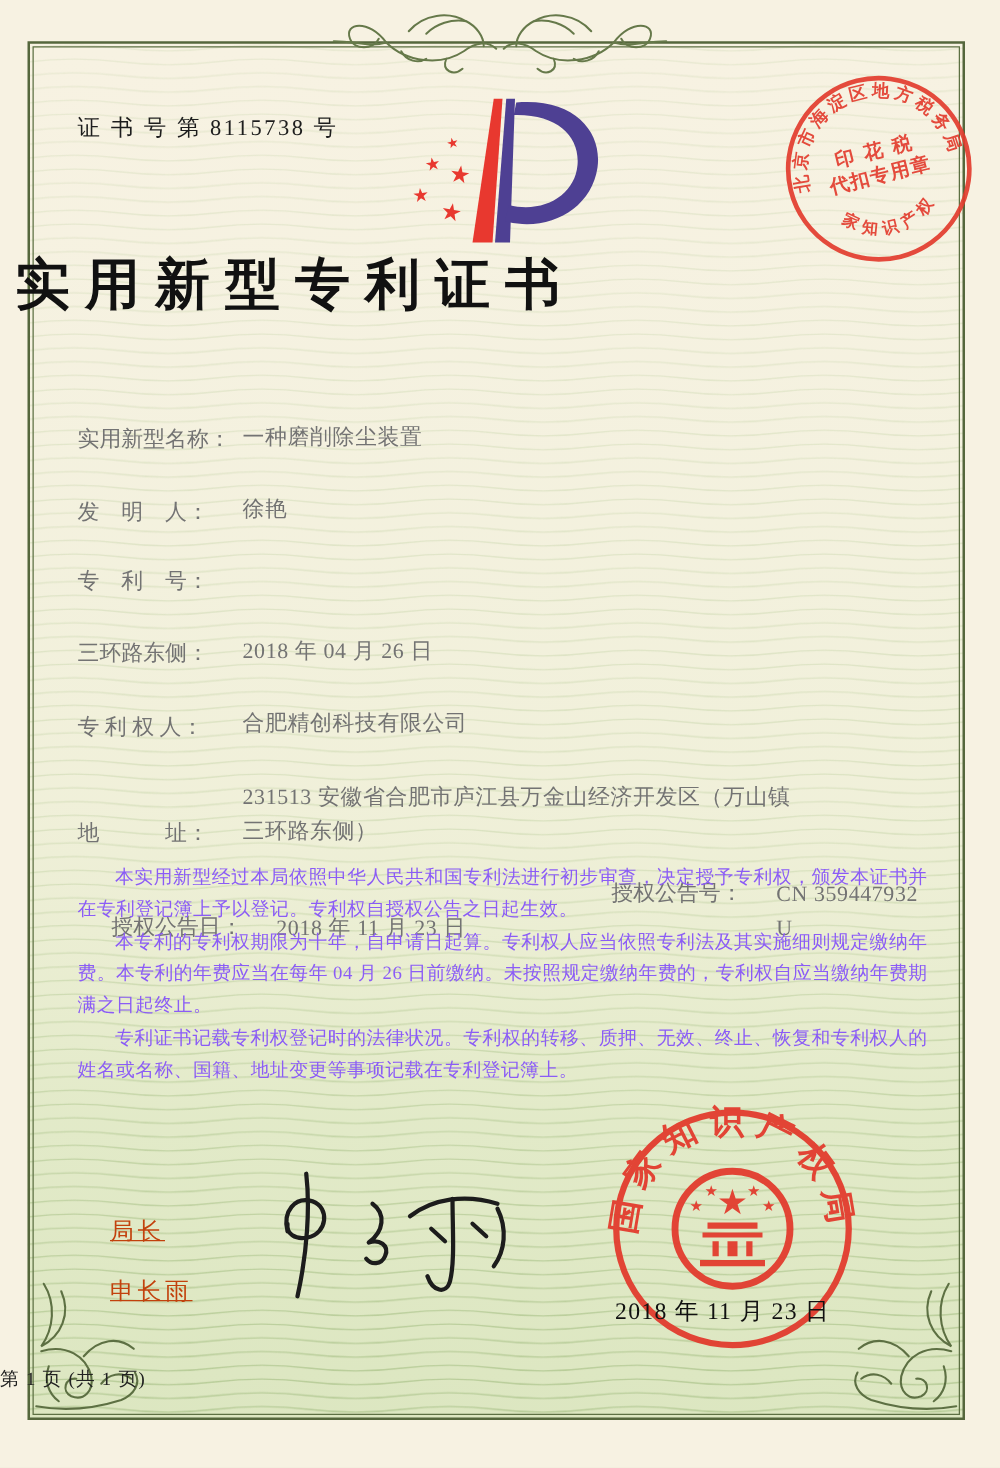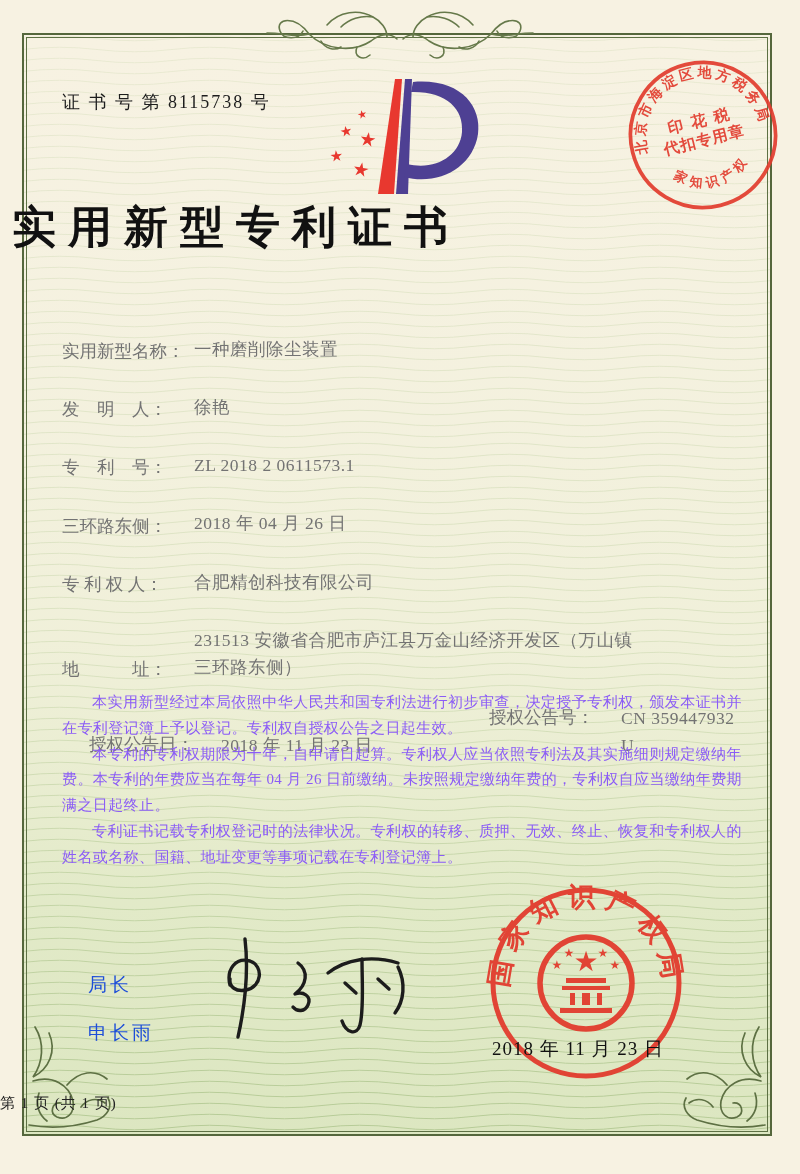--- a/index.html
+++ b/index.html
@@ -38,21 +38,21 @@
   .frow .lab { flex:0 0 132px; white-space:nowrap; }
   .frow .val { white-space:pre-line; letter-spacing:0.5px; line-height:1.55; }
   .frow-split { display:flex; }
   .frow-split .half-l { flex:0 0 400px; display:flex;margin-left:27px; }
   .frow-split .half-r { display:flex; }
   .body-text { position:absolute; left:62px; right:58px; top:690px; z-index:3; }
   .body-text p {
     font-size:15px; line-height:1.72; color:#8b5cf6; letter-spacing:0.4px;
     text-indent:2em; text-align:justify;
   }
-  .signer { position:absolute; left:88px; top:972px; z-index:3; font-size:19px; color:#1d4ed8; }
+  .signer { position:absolute; left:88px; top:972px; z-index:3; font-size:19px; color:#c2410c;text-decoration:underline; }
   .signer .sline { margin-bottom:22px; letter-spacing:3px; }
   .signature-svg { position:absolute; left:200px; top:933px; z-index:3; }
   .stamp-tr { position:absolute; left:615px; top:47px; z-index:4; }
   .seal-bottom { position:absolute; left:476px; top:876px; z-index:4; }
   .seal-date {
     position:absolute; left:492px; top:1036px; width:200px; z-index:5;
     font-size:19px; color:#111; letter-spacing:1px; white-space:nowrap;
   }
   .footer {
     position:absolute; left:0; right:0; top:1094px; z-index:3;
@@ -166,21 +166,20 @@
     <div class="frow">
       <span class="lab">实用新型名称：</span>
       <span class="val">一种磨削除尘装置</span>
     </div>
     <div class="frow">
       <span class="lab">发　明　人：</span>
       <span class="val">徐艳</span>
     </div>
     <div class="frow">
       <span class="lab">专　利　号：</span>
-      <span class="val">ZL 2018 2 0611573.1</span>
     </div>
     <div class="frow">
       <span class="lab">三环路东侧：</span>
       <span class="val">2018 年 04 月 26 日</span>
     </div>
     <div class="frow">
       <span class="lab">专 利 权 人：</span>
       <span class="val">合肥精创科技有限公司</span>
     </div>
     <div class="frow" style="margin-bottom:24px;">

